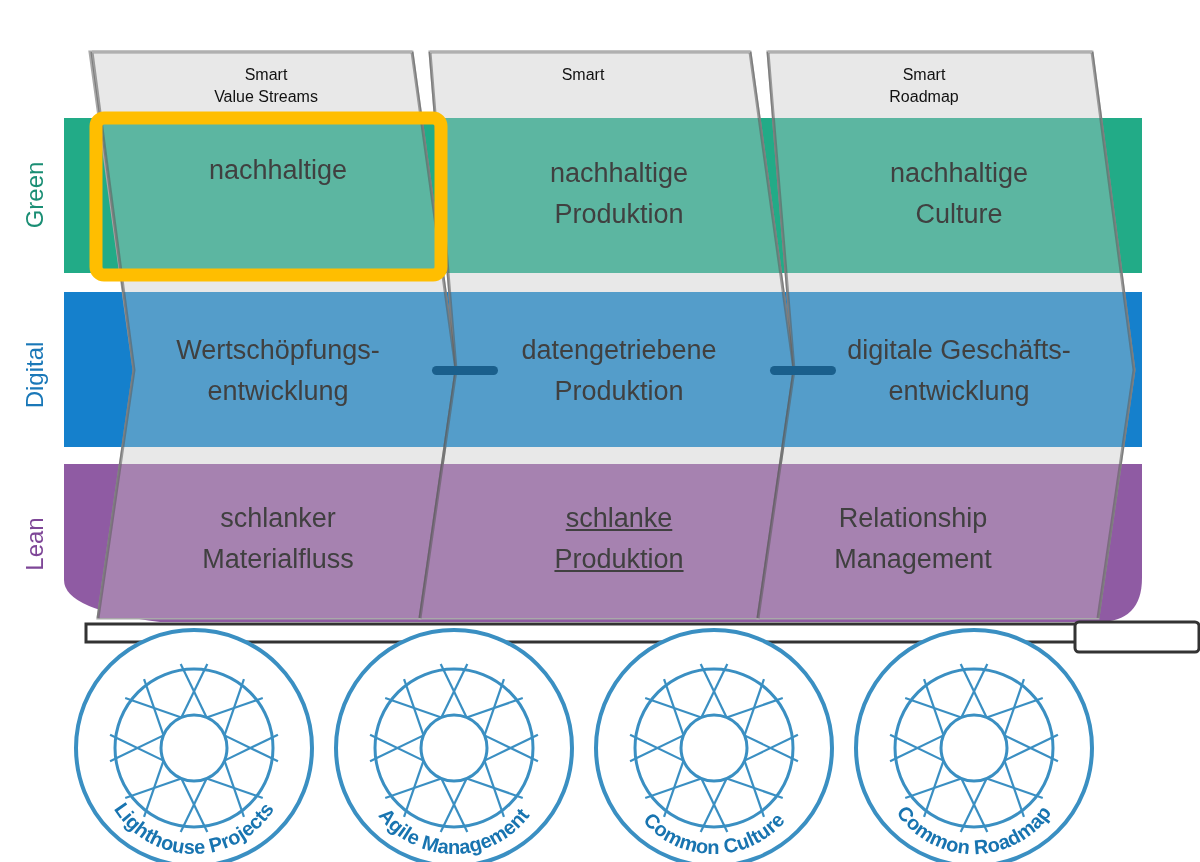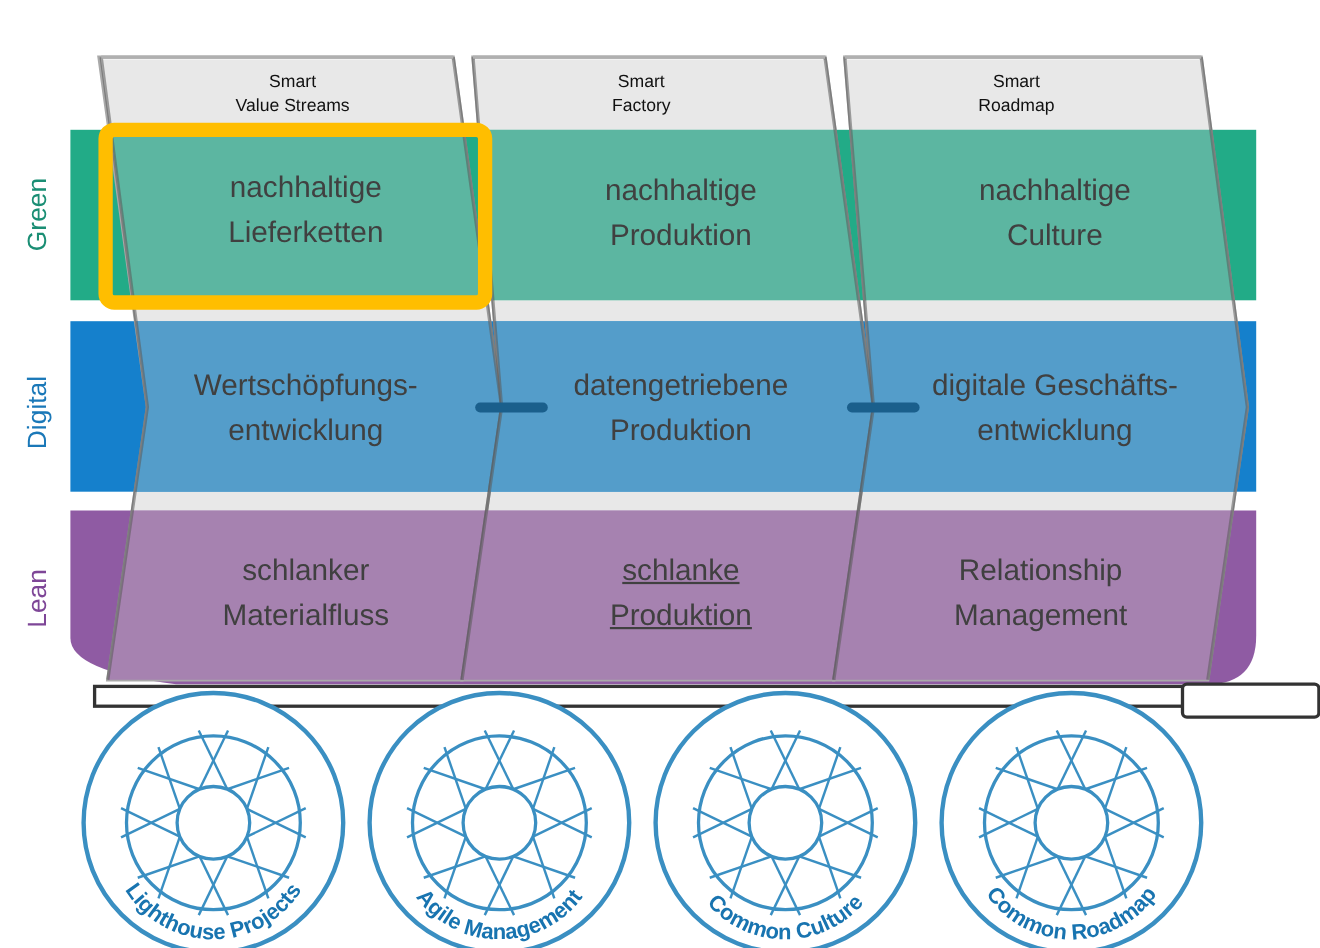--- a/index.html
+++ b/index.html
@@ -166,34 +166,32 @@
         </g>
       </g>
   </svg>
 
   <div class="col-title" style="left:116px;top:64px;">
     <div>Smart</div>
     <div>Value Streams</div>
   </div>
   <div class="col-title" style="left:433px;top:64px;">
     <div>Smart</div>
-    <div>Factory</div>
   </div>
   <div class="col-title" style="left:774px;top:64px;">
     <div>Smart</div>
     <div>Roadmap</div>
   </div>
 
   <div class="row-label" style="left:-35px;top:181px;color:#1a8e74;">Green</div>
   <div class="row-label" style="left:-35px;top:361px;color:#1a78b8;">Digital</div>
   <div class="row-label" style="left:-35px;top:530px;color:#7e4697;">Lean</div>
 
   <div class="cell-text" style="left:118px;top:150px;">
     <div>nachhaltige</div>
-    <div>Lieferketten</div>
   </div>
   <div class="cell-text" style="left:459px;top:153px;">
     <div>nachhaltige</div>
     <div>Produktion</div>
   </div>
   <div class="cell-text" style="left:799px;top:153px;">
     <div>nachhaltige</div>
     <div>Culture</div>
   </div>
 
@@ -211,17 +209,17 @@
   </div>
 
   <div class="cell-text" style="left:118px;top:498px;">
     <div>schlanker</div>
     <div>Materialfluss</div>
   </div>
   <div class="cell-text" style="left:459px;top:498px;text-decoration:underline;">
     <div>schlanke</div>
     <div>Produktion</div>
   </div>
-  <div class="cell-text" style="left:786px;top:498px;">
+  <div class="cell-text" style="left:753px;top:498px;">
     <div>Relationship</div>
     <div>Management</div>
   </div>
 </div>
 
 </body></html>

